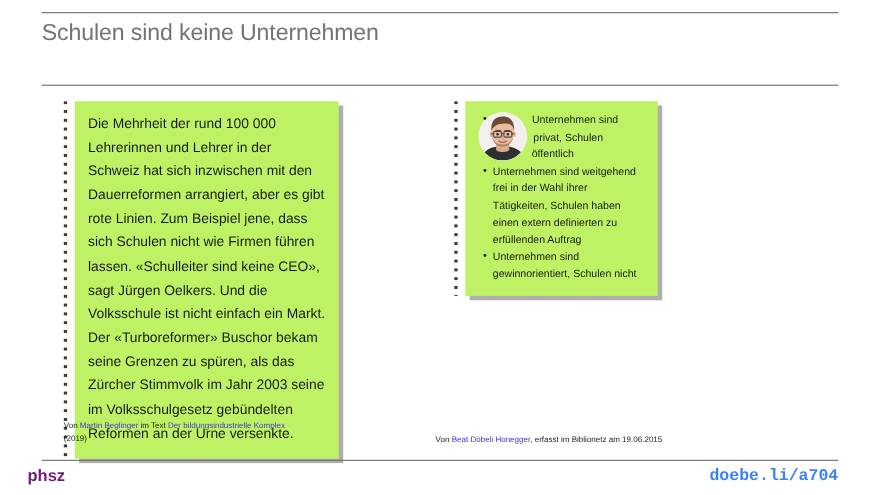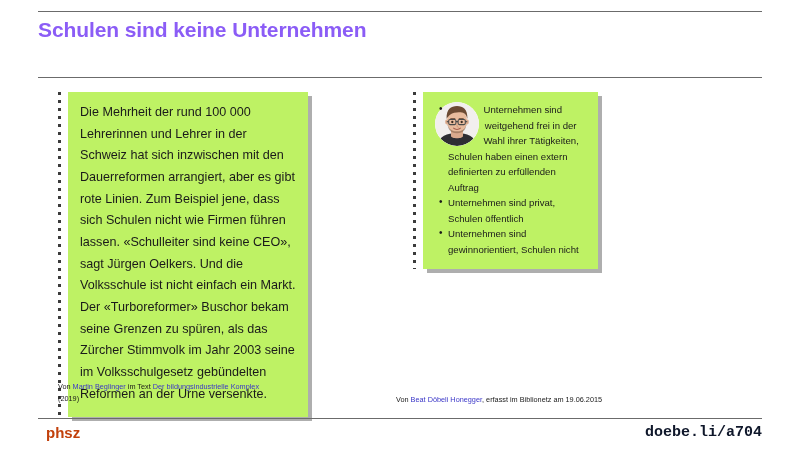--- a/index.html
+++ b/index.html
@@ -32,22 +32,22 @@
   }
   .rule-top { top: 11px; }
   .rule-bottom { top: 77px; }
   .rule-footer { top: 418px; }
 
   .slide-title {
     position: absolute;
     left: 38px;
     top: 18px;
     font-size: 21px;
-    font-weight: bold;
-    color: #8b5cf6;
+    font-weight: normal;
+    color: #737373;
     letter-spacing: -0.1px;
     white-space: nowrap;
   }
 
   
   .card-wrap {
     position: absolute;
   }
   .card-wrap.left  { left: 58px;  top: 92px; width: 250px; }
   .card-wrap.right { left: 413px; top: 92px; width: 185px; }
@@ -128,33 +128,33 @@
     color: #1a1a1a;
     font-family: "Liberation Sans", sans-serif;
   }
   .caption.left  { left: 58px;  top: 381px; width: 320px; }
   .caption.right { left: 396px; top: 394px; width: 330px; }
   .caption .lnk { color: #3a36c8; }
 
   
   .footer-left {
     position: absolute;
-    left: 46px;
+    left: 25px;
     top: 424px;
     font-size: 15px;
     font-weight: bold;
-    color: #c2410c;
+    color: #701a75;
   }
   .footer-right {
     position: absolute;
     right: 38px;
     top: 424px;
     font-size: 15px;
     font-weight: bold;
-    color: #0f172a;
+    color: #3b82f6;
     font-family: "Liberation Mono", "DejaVu Sans Mono", monospace;
   }
 </style>
 </head>
 <body>
 
 <div class="slide">
 
   <div class="rule rule-top"></div>
 
@@ -217,24 +217,24 @@
 
             <path d="M12.6 21 C12.4 27.5 16 31.2 22 31.2 C28 31.2 31.6 27.5 31.4 21 C31.1 26 28.2 29.3 22 29.3 C15.8 29.3 12.9 26 12.6 21 Z" fill="#7a5a42" opacity="0.55"></path>
 
             <path d="M18.6 26.2 C20.2 27.9 23.8 27.9 25.4 26.2" stroke="#a7604f" stroke-width="1.1" fill="none" stroke-linecap="round"></path>
           </g>
         </svg>
       </div>
 
       <ul class="bullets">
         <li>
-            <span class="cont">Unternehmen sind weitgehend frei in der Wahl ihrer Tätigkeiten, Schulen haben einen extern definierten zu erfüllenden Auftrag</span>
+            <span class="cont">Unternehmen sind privat, Schulen öffentlich</span>
           </li>
         <li>
-            <span class="cont">Unternehmen sind privat, Schulen öffentlich</span>
+            <span class="cont">Unternehmen sind weitgehend frei in der Wahl ihrer Tätigkeiten, Schulen haben einen extern definierten zu erfüllenden Auftrag</span>
           </li>
         <li>
             <span class="cont">Unternehmen sind gewinnorientiert, Schulen nicht</span>
           </li>
       </ul>
     </div>
   </div>
 
   <div class="caption right">
     <span>Von </span><span class="lnk">Beat Döbeli Honegger</span><span>, erfasst im Biblionetz am 19.06.2015</span>

